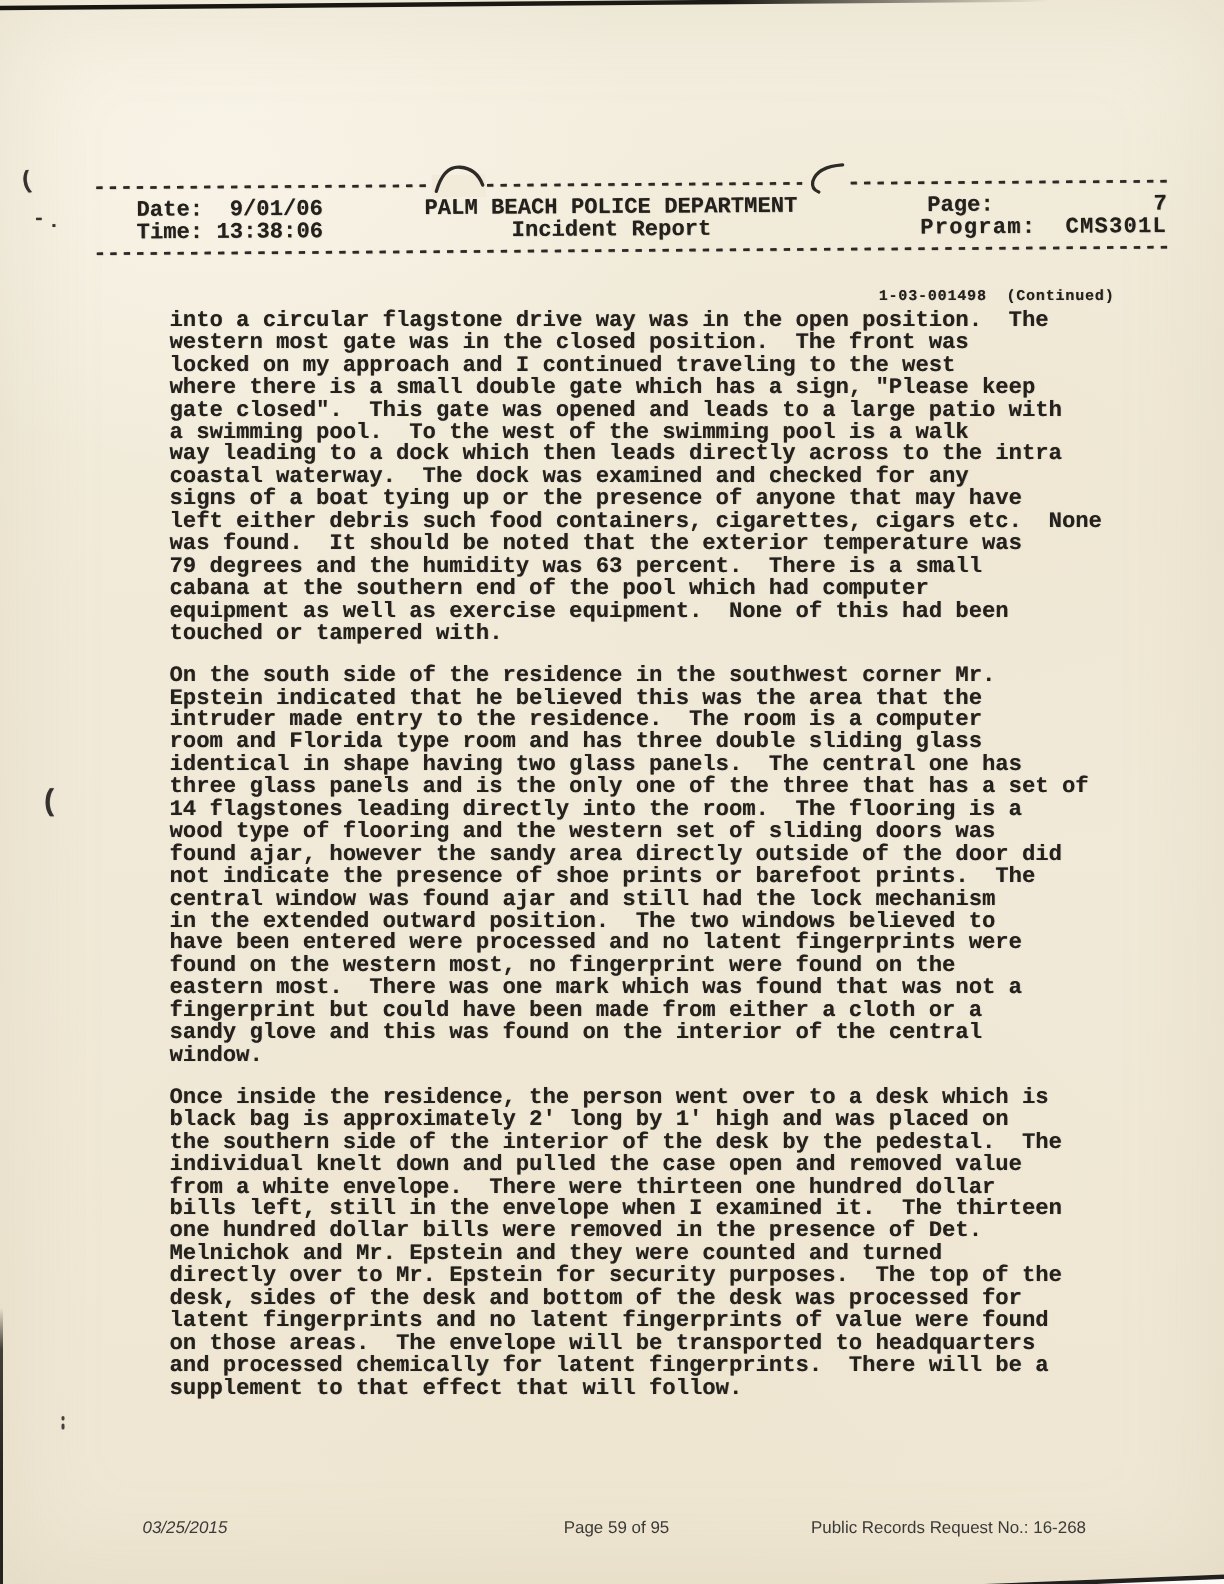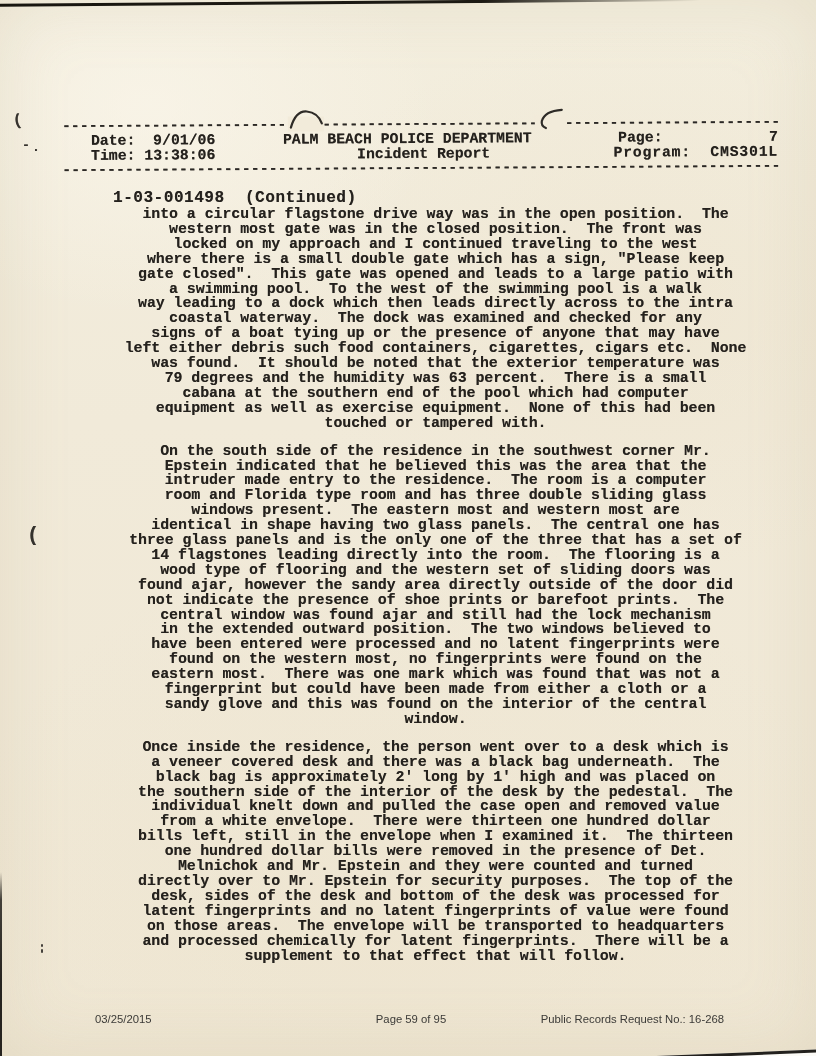--- a/index.html
+++ b/index.html
@@ -29,31 +29,31 @@
     transform:rotate(-2.3deg);transform-origin:100% 0;}
   
   .header{position:absolute;left:0;top:0;width:816px;transform:rotate(-0.35deg);transform-origin:60px 150px;}
   .dashrule{position:absolute;left:62px;width:720px;font-size:14.8px;line-height:14.9px;letter-spacing:0.1px;overflow:hidden;color:#2b2825;}
   .dash1{top:119px;}
   .dash2{top:163px;}
   .hline{position:absolute;font-size:14.8px;line-height:15px;}
   .dashmask{position:absolute;height:15px;background:#f2ebda;}
   .curl{position:absolute;}
   
-  .case-line{position:absolute;left:113px;top:191px;width:630px;text-align:left;font-size:16px;line-height:15px;letter-spacing:0.55px;}
+  .case-line{position:absolute;left:113px;top:191px;width:630px;text-align:right;font-size:10px;line-height:15px;letter-spacing:0.55px;}
   .body-block{position:absolute;left:113px;top:207px;width:645px;}
-  .paragraph{margin:0 0 13px 0;text-align:center;}
+  .paragraph{margin:0 0 13px 0;}
   .line{font-size:14.8px;line-height:14.9px;}
   
   .artifact{position:absolute;color:#35322d;font-weight:600;}
   .speck{position:absolute;background:#44403a;border-radius:1px;}
   
   .footer{position:absolute;left:0;top:1013px;width:816px;height:16px;
     font-family:"Liberation Sans","DejaVu Sans",sans-serif;font-size:11.3px;color:#3b3a37;}
-  .footer .f-date{position:absolute;left:95px;top:0;}
+  .footer .f-date{position:absolute;left:95px;top:0;font-style:italic;}
   .footer .f-page{position:absolute;left:0;width:822px;text-align:center;top:0;}
   .footer .f-req{position:absolute;right:92px;top:0;margin-left:36px;}
 </style>
 </head>
 <body>
 
 <div class="page">
 
   <div class="top-edge"></div>
   <div class="left-edge"></div>
@@ -67,21 +67,21 @@
       <path d="M3 21 Q 8 4 19 5 Q 30 6 34 17" fill="none" stroke="#2e2b27" stroke-width="2.2" stroke-linecap="round"></path>
     </svg>
     <svg class="curl" style="left:536px;top:110px;" width="34" height="24">
       <path d="M26 3 Q 9 4 6 14 Q 5 19 10 21" fill="none" stroke="#2e2b27" stroke-width="2.2" stroke-linecap="round"></path>
     </svg>
 
     <div class="hline type" style="left:91px;top:134px;">Date:  9/01/06</div>
     <div class="hline type" style="left:91px;top:149px;">Time: 13:38:06</div>
 
     <div class="hline type" style="left:283px;top:134px;">PALM BEACH POLICE DEPARTMENT</div>
-    <div class="hline type" style="left:357px;top:149px;">Incident Report</div>
+    <div class="hline type" style="left:341px;top:149px;">Incident Report</div>
 
     <div class="hline type" style="right:38px;top:134px;text-align:left;">Page:            7</div>
     <div class="hline type" style="right:38px;top:149px;text-align:right;letter-spacing:0.8px;">Program:  CMS301L</div>
 
     <div class="dashrule dash2 type">--------------------------------------------------------------------------------</div>
   </div>
 
   <div class="case-line type">1-03-001498  (Continued)</div>
 
   <div class="body-block">
@@ -100,39 +100,37 @@
         <div class="line type">79 degrees and the humidity was 63 percent.  There is a small</div>
         <div class="line type">cabana at the southern end of the pool which had computer</div>
         <div class="line type">equipment as well as exercise equipment.  None of this had been</div>
         <div class="line type">touched or tampered with.</div>
       </div>
       <div class="paragraph">
         <div class="line type">On the south side of the residence in the southwest corner Mr.</div>
         <div class="line type">Epstein indicated that he believed this was the area that the</div>
         <div class="line type">intruder made entry to the residence.  The room is a computer</div>
         <div class="line type">room and Florida type room and has three double sliding glass</div>
-        <div class="line type">windows present.  The eastern most and western most are</div>
         <div class="line type">identical in shape having two glass panels.  The central one has</div>
         <div class="line type">three glass panels and is the only one of the three that has a set of</div>
         <div class="line type">14 flagstones leading directly into the room.  The flooring is a</div>
         <div class="line type">wood type of flooring and the western set of sliding doors was</div>
         <div class="line type">found ajar, however the sandy area directly outside of the door did</div>
         <div class="line type">not indicate the presence of shoe prints or barefoot prints.  The</div>
         <div class="line type">central window was found ajar and still had the lock mechanism</div>
         <div class="line type">in the extended outward position.  The two windows believed to</div>
         <div class="line type">have been entered were processed and no latent fingerprints were</div>
-        <div class="line type">found on the western most, no fingerprints were found on the</div>
+        <div class="line type">found on the western most, no fingerprint were found on the</div>
         <div class="line type">eastern most.  There was one mark which was found that was not a</div>
         <div class="line type">fingerprint but could have been made from either a cloth or a</div>
         <div class="line type">sandy glove and this was found on the interior of the central</div>
         <div class="line type">window.</div>
       </div>
       <div class="paragraph">
         <div class="line type">Once inside the residence, the person went over to a desk which is</div>
-        <div class="line type">a veneer covered desk and there was a black bag underneath.  The</div>
         <div class="line type">black bag is approximately 2' long by 1' high and was placed on</div>
         <div class="line type">the southern side of the interior of the desk by the pedestal.  The</div>
         <div class="line type">individual knelt down and pulled the case open and removed value</div>
         <div class="line type">from a white envelope.  There were thirteen one hundred dollar</div>
         <div class="line type">bills left, still in the envelope when I examined it.  The thirteen</div>
         <div class="line type">one hundred dollar bills were removed in the presence of Det.</div>
         <div class="line type">Melnichok and Mr. Epstein and they were counted and turned</div>
         <div class="line type">directly over to Mr. Epstein for security purposes.  The top of the</div>
         <div class="line type">desk, sides of the desk and bottom of the desk was processed for</div>
         <div class="line type">latent fingerprints and no latent fingerprints of value were found</div>

